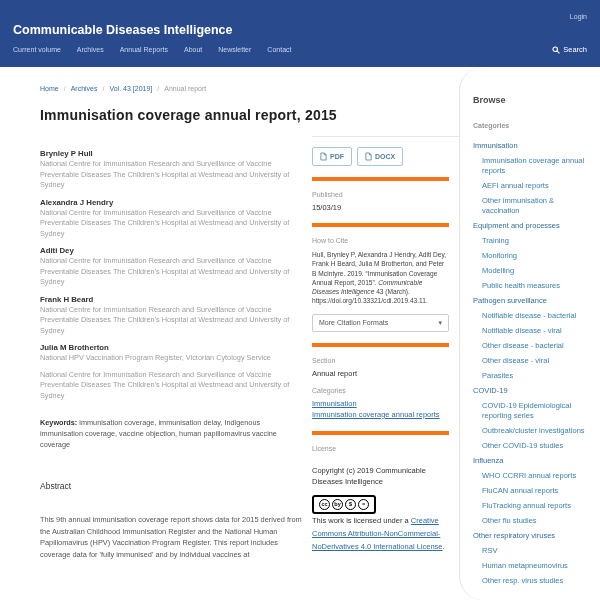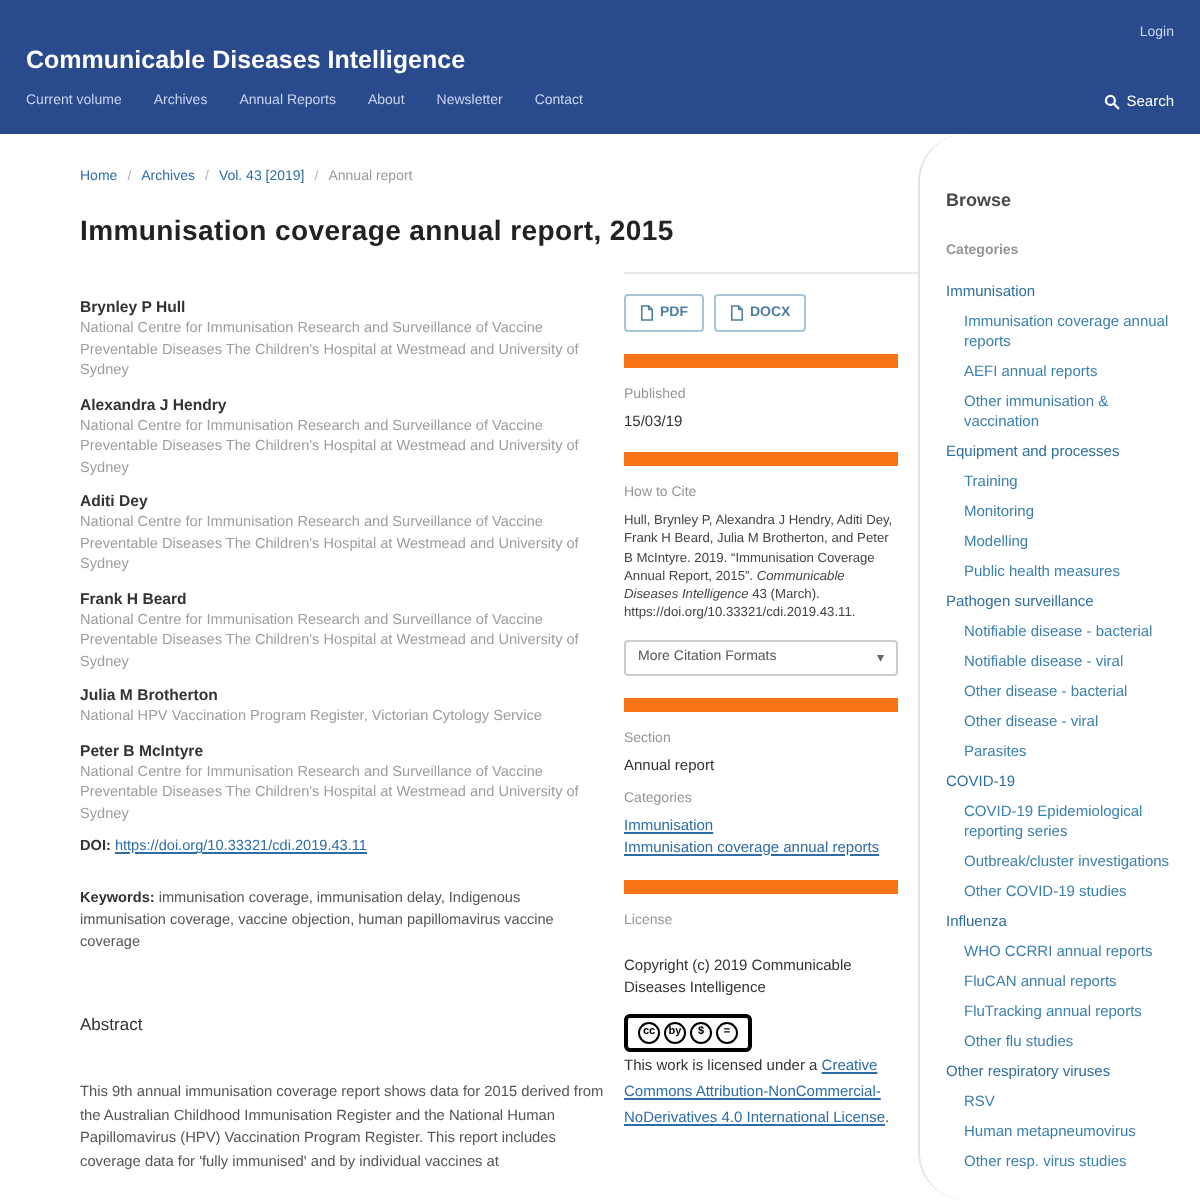--- a/index.html
+++ b/index.html
@@ -40,21 +40,21 @@
 
   .doi { font-size:7.3px; margin-top:6px; }
   .doi b { color:#333; }
   .doi a { color:#2d6ca5; text-decoration:underline; }
   .keywords { font-size:7.3px; color:#555; line-height:11px; margin-top:16px; }
   .keywords b { color:#333; }
   .abstract-h { font-size:8.5px; font-weight:normal; color:#333; margin-top:31px; }
   .abstract-t { font-size:7.4px; color:#555; line-height:11.5px; margin-top:23px; }
 
   
-  .meta-sec { border-bottom:7px solid #f97316; padding:10px 0 11px 0; }
+  .meta-sec { border-bottom:4px solid #f97316; padding:10px 0 11px 0; }
   .meta-sec:last-child { border-bottom:none; }
   .btnrow { display:flex; gap:5px; }
   .btn { display:inline-flex; align-items:center; gap:3px; border:1px solid #a9c6d6; border-radius:2px;
     color:#4d7f9e; font-size:7px; font-weight:bold; padding:4px 7px; background:#fff; }
   .btn svg { width:7px; height:9px; }
   .mlabel { font-size:7px; color:#959595; }
   .mvalue { font-size:7.5px; color:#333; margin-top:5px; }
   .cite { font-size:6.6px; color:#444; line-height:9.3px; margin-top:6px; word-wrap:break-word; }
   .cite i { font-style:italic; }
   .dropdown { border:1px solid #cccccc; border-radius:2px; margin-top:8px; padding:4px 6px;
@@ -141,28 +141,23 @@
               <h3>Frank H Beard</h3>
               <p>National Centre for Immunisation Research and Surveillance of Vaccine Preventable Diseases The Children's Hospital at Westmead and University of Sydney</p>
             </div>
 
             <div class="author">
               <h3>Julia M Brotherton</h3>
               <p>National HPV Vaccination Program Register, Victorian Cytology Service</p>
             </div>
 
             <div class="author">
-              <h3>Peter B McIntyre</h3>
               <p>National Centre for Immunisation Research and Surveillance of Vaccine Preventable Diseases The Children's Hospital at Westmead and University of Sydney</p>
             </div>
           </div>
-        <p class="doi">
-          <b>DOI:</b>
-          <a>https://doi.org/10.33321/cdi.2019.43.11</a>
-        </p>
         <p class="keywords">
           <b>Keywords:</b>
           <span>immunisation coverage, immunisation delay, Indigenous immunisation coverage, vaccine objection, human papillomavirus vaccine coverage</span>
         </p>
         <h3 class="abstract-h">Abstract</h3>
         <p class="abstract-t">This 9th annual immunisation coverage report shows data for 2015 derived from the Australian Childhood Immunisation Register and the National Human Papillomavirus (HPV) Vaccination Program Register. This report includes coverage data for 'fully immunised' and by individual vaccines at</p>
       </div>
 
       <aside class="meta">
         <div class="meta-sec btnrow">

